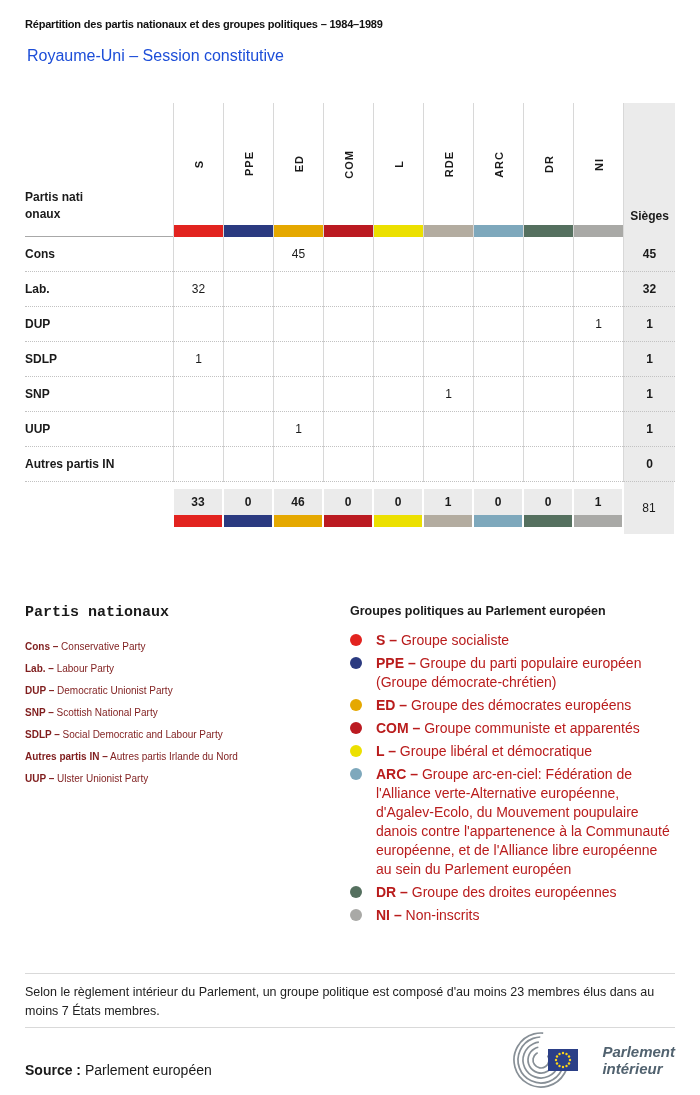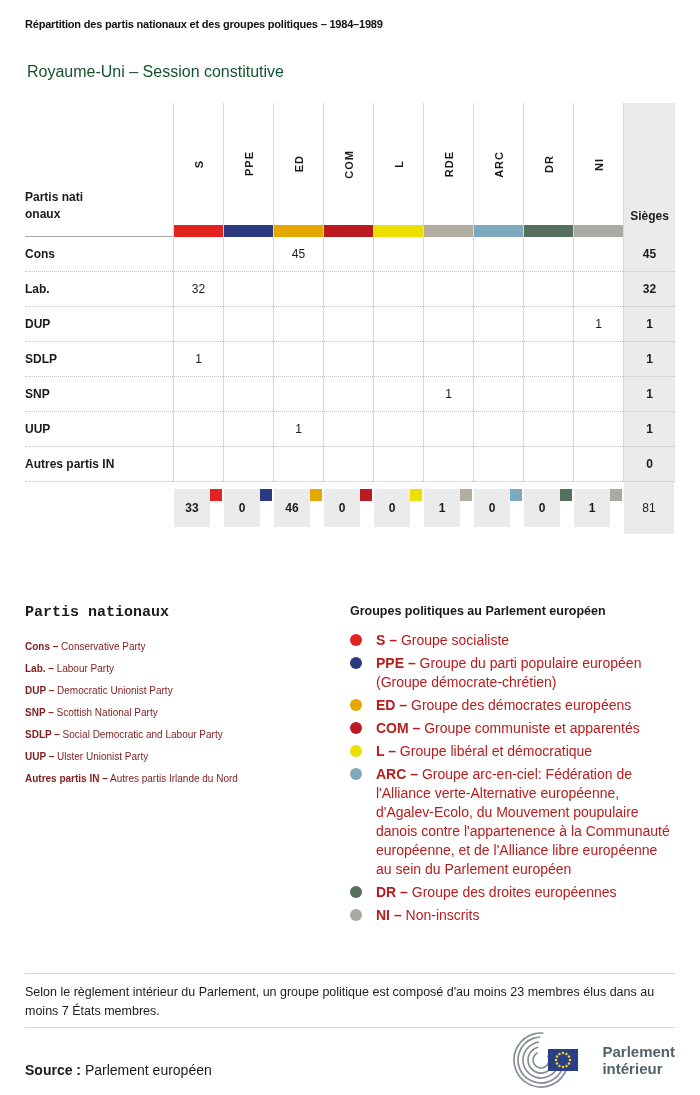--- a/index.html
+++ b/index.html
@@ -2,59 +2,59 @@
 <html><head>
 <meta charset="utf-8">
 <style>
   html,body{margin:0;padding:0;}
   body{
     width:700px;height:1095px;position:relative;background:#ffffff;
     font-family:"Liberation Sans",sans-serif;color:#1a1a1a;overflow:hidden;
   }
   
   .page-title{position:absolute;left:25px;top:18px;font-size:11px;font-weight:bold;letter-spacing:-0.2px;color:#111;}
-  .page-subtitle{position:absolute;left:27px;top:63px;font-size:16px;font-weight:400;color:#14532d;}
+  .page-subtitle{position:absolute;left:27px;top:47px;font-size:16px;font-weight:400;color:#1d4ed8;}
 
   
   .matrix{
     position:absolute;left:25px;top:103px;width:650px;
     display:grid;grid-template-columns:148px repeat(9,50px) 52px;
     grid-template-rows:134px repeat(7,35px) 52px;
   }
   .matrix > div{box-sizing:border-box;}
   .hdr-corner{display:flex;align-items:flex-end;padding-bottom:13px;border-bottom:1px solid #a8a8a8;}
   .corner-label{font-weight:bold;font-size:12px;line-height:17px;width:63px;word-break:break-all;}
   .hdr-group{border-left:1px solid #d8d8d8;display:flex;flex-direction:column;}
   .vwrap{flex:1;display:flex;align-items:center;justify-content:center;}
   .vlabel{writing-mode:vertical-rl;transform:rotate(180deg);font-weight:bold;font-size:11px;letter-spacing:1px;}
   .hbar{height:12px;flex:0 0 12px;}
   .hdr-seats{background:#ebebeb;border-left:1px solid #d8d8d8;display:flex;align-items:flex-end;justify-content:center;padding-bottom:14px;font-weight:bold;font-size:12px;}
   .row-label{display:flex;align-items:center;font-weight:bold;font-size:12px;border-bottom:1px dotted #c2c2c2;}
   .val{display:flex;align-items:center;justify-content:center;font-size:12px;border-left:1px solid #d8d8d8;border-bottom:1px dotted #c2c2c2;}
   .seat-val{background:#ebebeb;font-weight:bold;display:flex;align-items:center;justify-content:center;font-size:12px;border-left:1px solid #d8d8d8;border-bottom:1px dotted #c2c2c2;}
-  .tot{padding:7px 1px;display:flex;flex-direction:row;}
+  .tot{padding:7px 1px;display:flex;flex-direction:column;}
   .tot-fill{flex:1;background:#ebebeb;display:flex;align-items:center;justify-content:center;font-weight:bold;font-size:12px;}
   .tot-seat{padding:0 1px;display:flex;}
   .tot-seat .tot-fill{font-weight:400;}
 
   
   .legend-left{position:absolute;left:25px;top:604px;width:300px;}
   .ll-heading{font-family:"Liberation Mono","DejaVu Sans Mono",monospace;font-weight:bold;font-size:15px;margin:0 0 15px 0;}
   .ll-item{font-size:10px;line-height:22px;color:#7f1d1d;}
   .legend-right{position:absolute;left:350px;top:604px;width:322px;}
   .lr-heading{font-weight:bold;font-size:12.5px;margin:0 0 13px 0;}
   .lr-item{position:relative;padding-left:26px;font-size:14px;line-height:19px;margin-bottom:4px;color:#b91c1c;}
   .dot{position:absolute;left:0;top:3px;width:12px;height:12px;border-radius:50%;}
 
   
   .rule{position:absolute;left:25px;width:650px;border-top:1px solid #d9d9d9;height:0;}
   .footnote{position:absolute;left:25px;top:983px;width:648px;font-size:12.5px;line-height:19px;color:#222;}
   .source-line{position:absolute;left:25px;top:1062px;font-size:14px;color:#1a1a1a;}
   .source-line b{font-size:14px;}
-  .logo{position:absolute;right:25px;top:1032px;display:flex;align-items:center;gap:9px;}
+  .logo{position:absolute;right:25px;top:1032px;display:flex;align-items:center;gap:9px;font-style:italic;}
   .logo-text{font-weight:bold;font-size:15px;line-height:17px;color:#51626f;}
 </style>
 </head>
 <body>
 
 <div class="page-title">Répartition des partis nationaux et des groupes politiques – 1984–1989</div>
 <div class="page-subtitle">Royaume-Uni – Session constitutive</div>
 
 <div class="matrix">
     <div class="hdr-corner">
@@ -235,22 +235,22 @@
   </div>
 
 <div class="legend-left">
   <div class="ll-heading">Partis nationaux</div>
   <div id="ll-items">
       <div class="ll-item"><b>Cons –</b> Conservative Party</div>
       <div class="ll-item"><b>Lab. –</b> Labour Party</div>
       <div class="ll-item"><b>DUP –</b> Democratic Unionist Party</div>
       <div class="ll-item"><b>SNP –</b> Scottish National Party</div>
       <div class="ll-item"><b>SDLP –</b> Social Democratic and Labour Party</div>
+      <div class="ll-item"><b>Autres partis IN –</b> Autres partis Irlande du Nord</div>
       <div class="ll-item"><b>UUP –</b> Ulster Unionist Party</div>
-      <div class="ll-item"><b>Autres partis IN –</b> Autres partis Irlande du Nord</div>
     </div>
 </div>
 
 <div class="legend-right">
   <div class="lr-heading">Groupes politiques au Parlement européen</div>
   <div id="lr-items">
       <div class="lr-item"><div class="dot" style="background: rgb(226, 35, 31);"></div><b>S –</b> Groupe socialiste</div>
       <div class="lr-item"><div class="dot" style="background: rgb(43, 58, 128);"></div><b>PPE –</b> Groupe du parti populaire européen (Groupe démocrate-chrétien)</div>
       <div class="lr-item"><div class="dot" style="background: rgb(229, 168, 0);"></div><b>ED –</b> Groupe des démocrates européens</div>
       <div class="lr-item"><div class="dot" style="background: rgb(187, 26, 33);"></div><b>COM –</b> Groupe communiste et apparentés</div>

